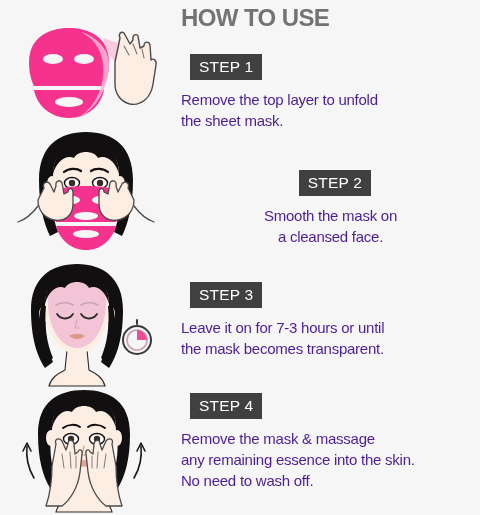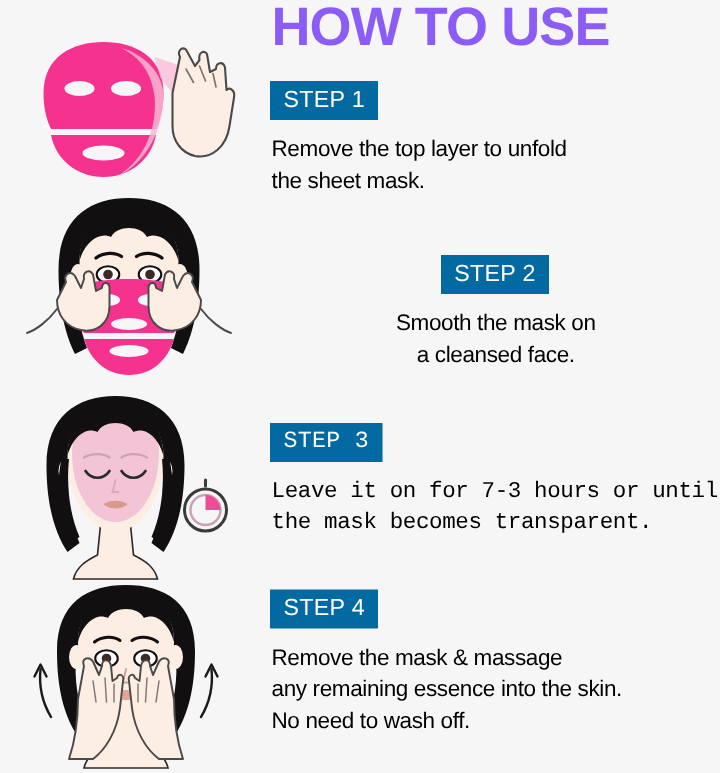--- a/index.html
+++ b/index.html
@@ -45,53 +45,53 @@
     left: 178px;
     top: 0;
     width: 302px;
     height: 515px;
   }
   .title {
     position: absolute;
     left: 3px;
     top: 2px;
     margin: 0;
-    font-size: 36px;
+    font-size: 24px;
     font-weight: bold;
     letter-spacing: -0.6px;
-    color: #8b5cf6;
+    color: #737373;
     line-height: 32px;
     white-space: nowrap;
   }
   .step-block {
     position: absolute;
     left: 0;
     width: 302px;
   }
   .sb-1 { top: 54px; }
   .sb-2 { top: 170px; text-align: center; }
-  .sb-3 { top: 282px; font-family: Liberation Mono, monospace; }
+  .sb-3 { top: 282px; }
   .sb-4 { top: 393px; }
 
   .badge {
     display: inline-block;
-    background: #0369a1;
+    background: #404040;
     color: #ffffff;
     font-size: 15.5px;
     font-weight: normal;
     letter-spacing: 0.2px;
     line-height: 15px;
     padding: 5px 9px 6px 9px;
-    margin-left: 2px;
+    margin-left: 12px;
   }
   .body-text {
     margin: 9px 0 0 3px;
     font-size: 15px;
     line-height: 21px;
-    color: #000000;
+    color: #4c1d95;
     letter-spacing: -0.25px;
     white-space: pre-line;
   }
 </style>
 </head>
 <body>
 
 <div class="page">
 
   <div class="illus-col">

